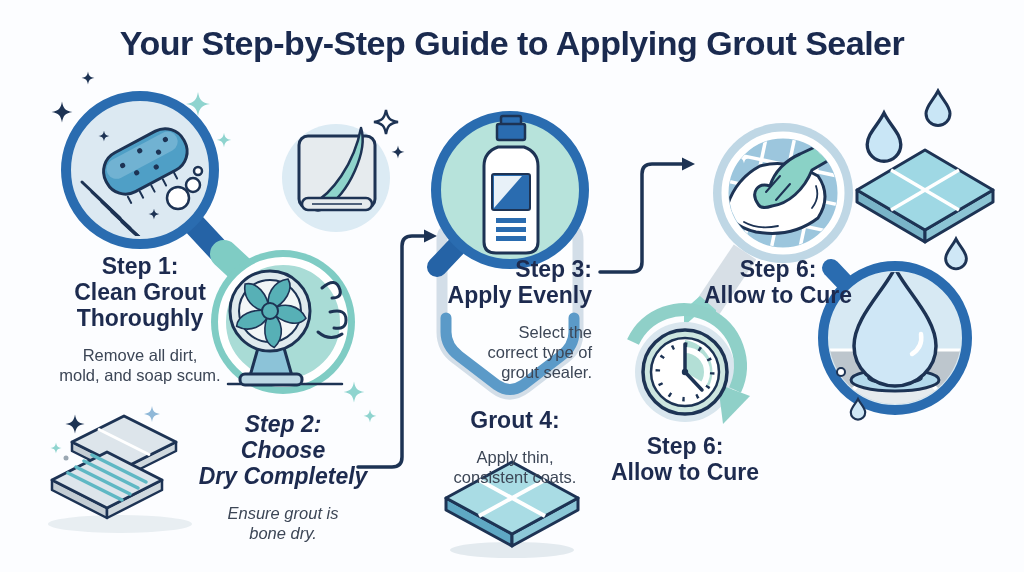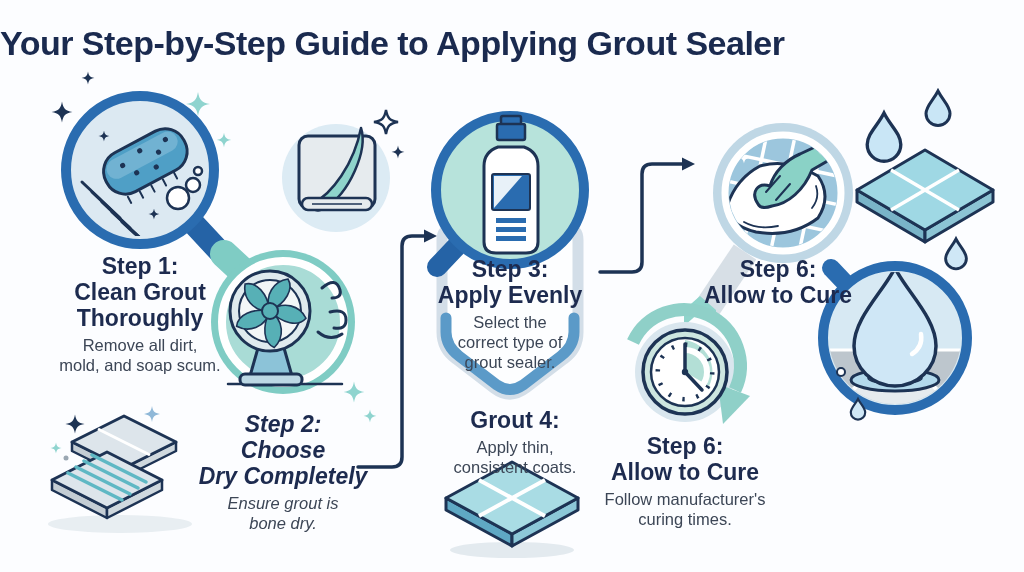--- a/index.html
+++ b/index.html
@@ -2,35 +2,35 @@
 <html><head>
 <meta charset="utf-8">
 <style>
   html,body{margin:0;padding:0;background:#eef1f4;}
   .canvas{
     position:relative;width:1024px;height:572px;overflow:hidden;
     background:#fcfdff;font-family:"Liberation Sans",sans-serif;
   }
   .art{position:absolute;inset:0;z-index:0;}
   .title{
-    position:absolute;top:24px;left:0;width:1024px;
+    position:absolute;top:24px;left:0;width:1024px;text-align:center;
     font-size:34px;font-weight:bold;color:#1a2a4f;letter-spacing:-0.5px;z-index:2;
   }
   .step-text{position:absolute;text-align:center;z-index:2;}
   .step-heading{
     font-weight:bold;color:#1d2b4f;font-size:23px;line-height:1.13;
     white-space:pre-line;
   }
   .step-sub{
-    color:#3c4656;font-size:16.5px;line-height:1.22;margin-top:4px;
+    color:#3c4656;font-size:16.5px;line-height:1.22;margin-top:14px;
     white-space:pre-line;
   }
   .t1{left:28px;top:253px;width:224px;}
   .t2{left:180px;top:411px;width:206px;font-style:italic;}
-  .t3{left:428px;top:256px;width:164px;}
+  .t3{left:428px;top:256px;width:164px;text-align:right;}
   .t4{left:420px;top:407px;width:190px;}
   .t6a{left:680px;top:256px;width:196px;}
   .t6b{left:582px;top:433px;width:206px;}
   .t7{left:790px;top:411px;width:208px;}
 </style>
 </head>
 <body>
 
 <div class="canvas">
 
@@ -291,18 +291,16 @@
   </div>
 
   <div class="step-text t6a">
     <div class="step-heading">Step 6:
 Allow to Cure</div>
   </div>
 
   <div class="step-text t6b">
     <div class="step-heading">Step 6:
 Allow to Cure</div>
-    <div class="step-sub">Follow manufacturer's
-curing times.</div>
   </div>
 
 
 </div>
 
 </body></html>

